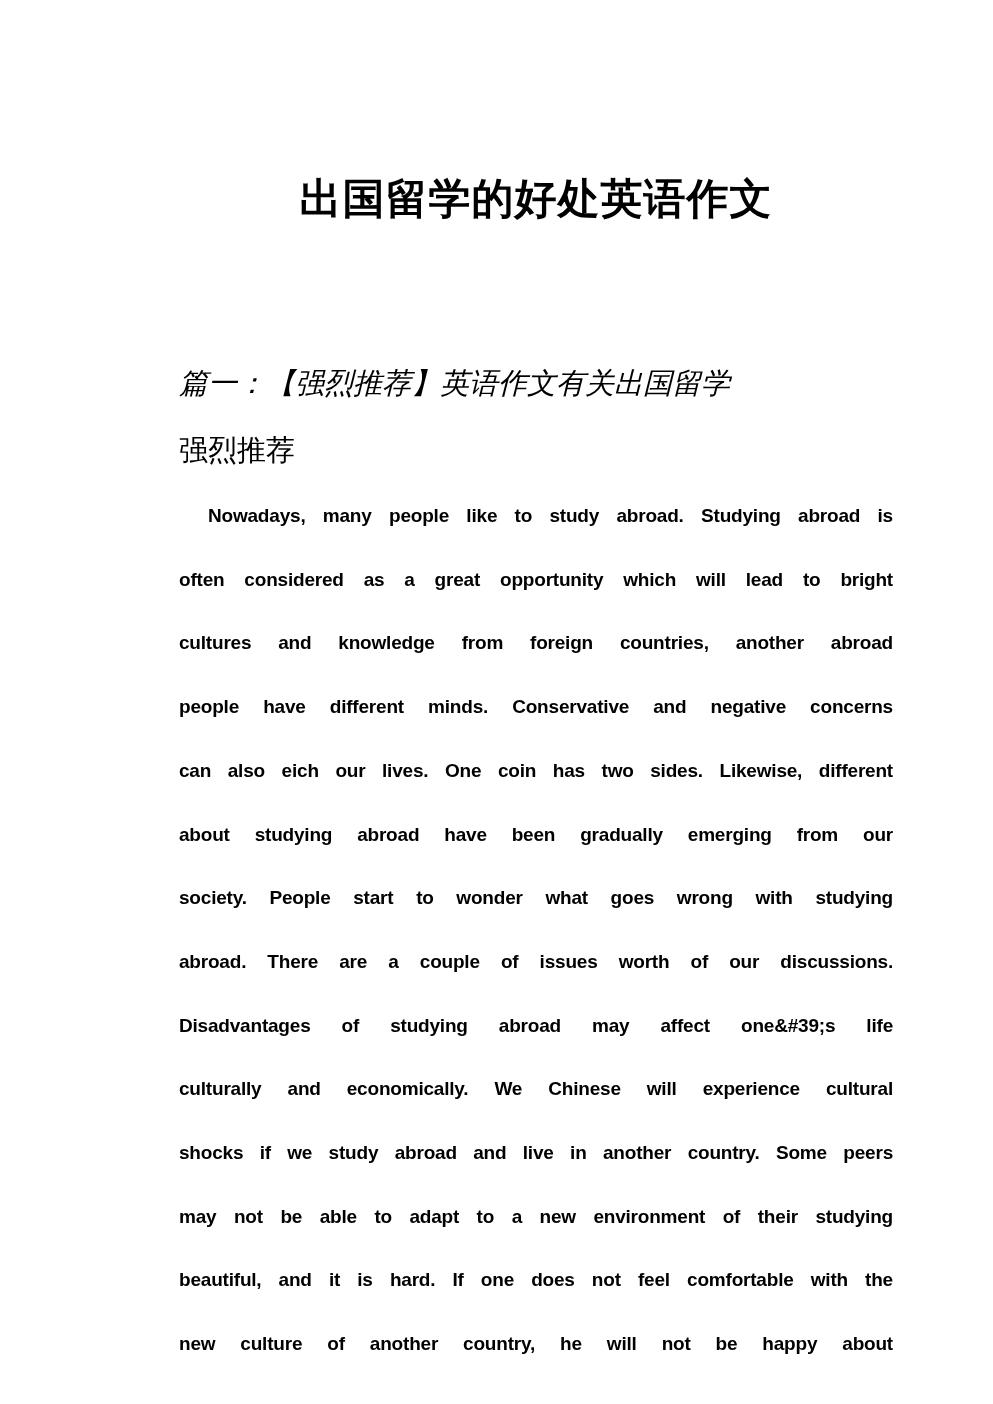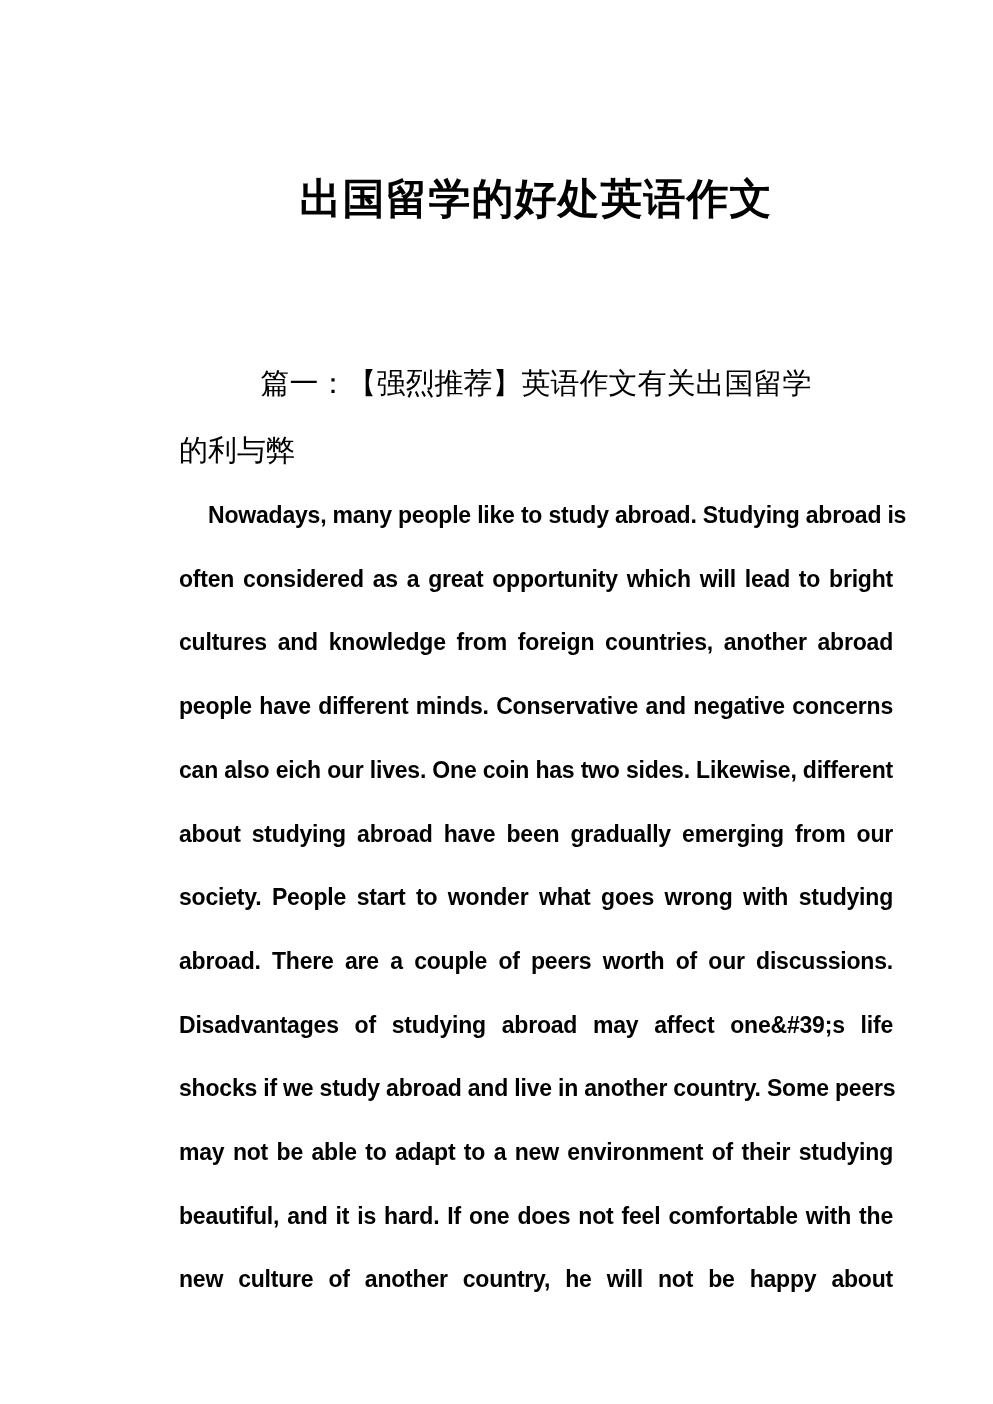--- a/index.html
+++ b/index.html
@@ -21,58 +21,59 @@
     text-align: center;
     letter-spacing: 1px;
   }
   .cn-block {
     margin-top: 132px;
     font-family: "Liberation Serif", "DejaVu Serif", serif;
     font-size: 29px;
     font-weight: 500;
     line-height: 55px;
   }
-  .cn-line-right { text-align: center; }
+  .cn-line-right { text-align: left; font-style: italic; }
   .cn-indent { text-indent: 42px; }
   .en-block {
     font-family: "Liberation Sans", "DejaVu Sans", sans-serif;
     font-weight: 700;
-    font-size: 23px;
+    font-size: 19px;
     line-height: 51.7px;
     letter-spacing: -0.2px;
   }
   .en-line {
     text-align: justify;
     -moz-text-align-last: justify;
     text-align-last: justify;
     white-space: nowrap;
   }
   .en-line.first { text-indent: 29px; }
 </style>
 </head>
 <body>
 
 <div class="page">
 
   <h1 class="doc-title">出国留学的好处英语作文</h1>
 
   <div class="cn-block">
     <div class="cn-line-right">篇一：【强烈推荐】英语作文有关出国留学</div>
-    <div>的利与弊</div>
+    <div>强烈推荐</div>
   </div>
 
   <div class="en-block">
     <div class="en-line first">Nowadays, many people like to study abroad. Studying abroad is</div>
     <div class="en-line">often considered as a great opportunity which will lead to bright</div>
     <div class="en-line">cultures and knowledge from foreign countries, another abroad</div>
     <div class="en-line">people have different minds. Conservative and negative concerns</div>
     <div class="en-line">can also eich our lives. One coin has two sides. Likewise, different</div>
     <div class="en-line">about studying abroad have been gradually emerging from our</div>
     <div class="en-line">society. People start to wonder what goes wrong with studying</div>
-    <div class="en-line">abroad. There are a couple of peers worth of our discussions.</div>
+    <div class="en-line">abroad. There are a couple of issues worth of our discussions.</div>
     <div class="en-line">Disadvantages of studying abroad may affect one&amp;#39;s life</div>
+    <div class="en-line">culturally and economically. We Chinese will experience cultural</div>
     <div class="en-line">shocks if we study abroad and live in another country. Some peers</div>
     <div class="en-line">may not be able to adapt to a new environment of their studying</div>
     <div class="en-line">beautiful, and it is hard. If one does not feel comfortable with the</div>
     <div class="en-line">new culture of another country, he will not be happy about</div>
   </div>
 
 </div>
 
 </body></html>

